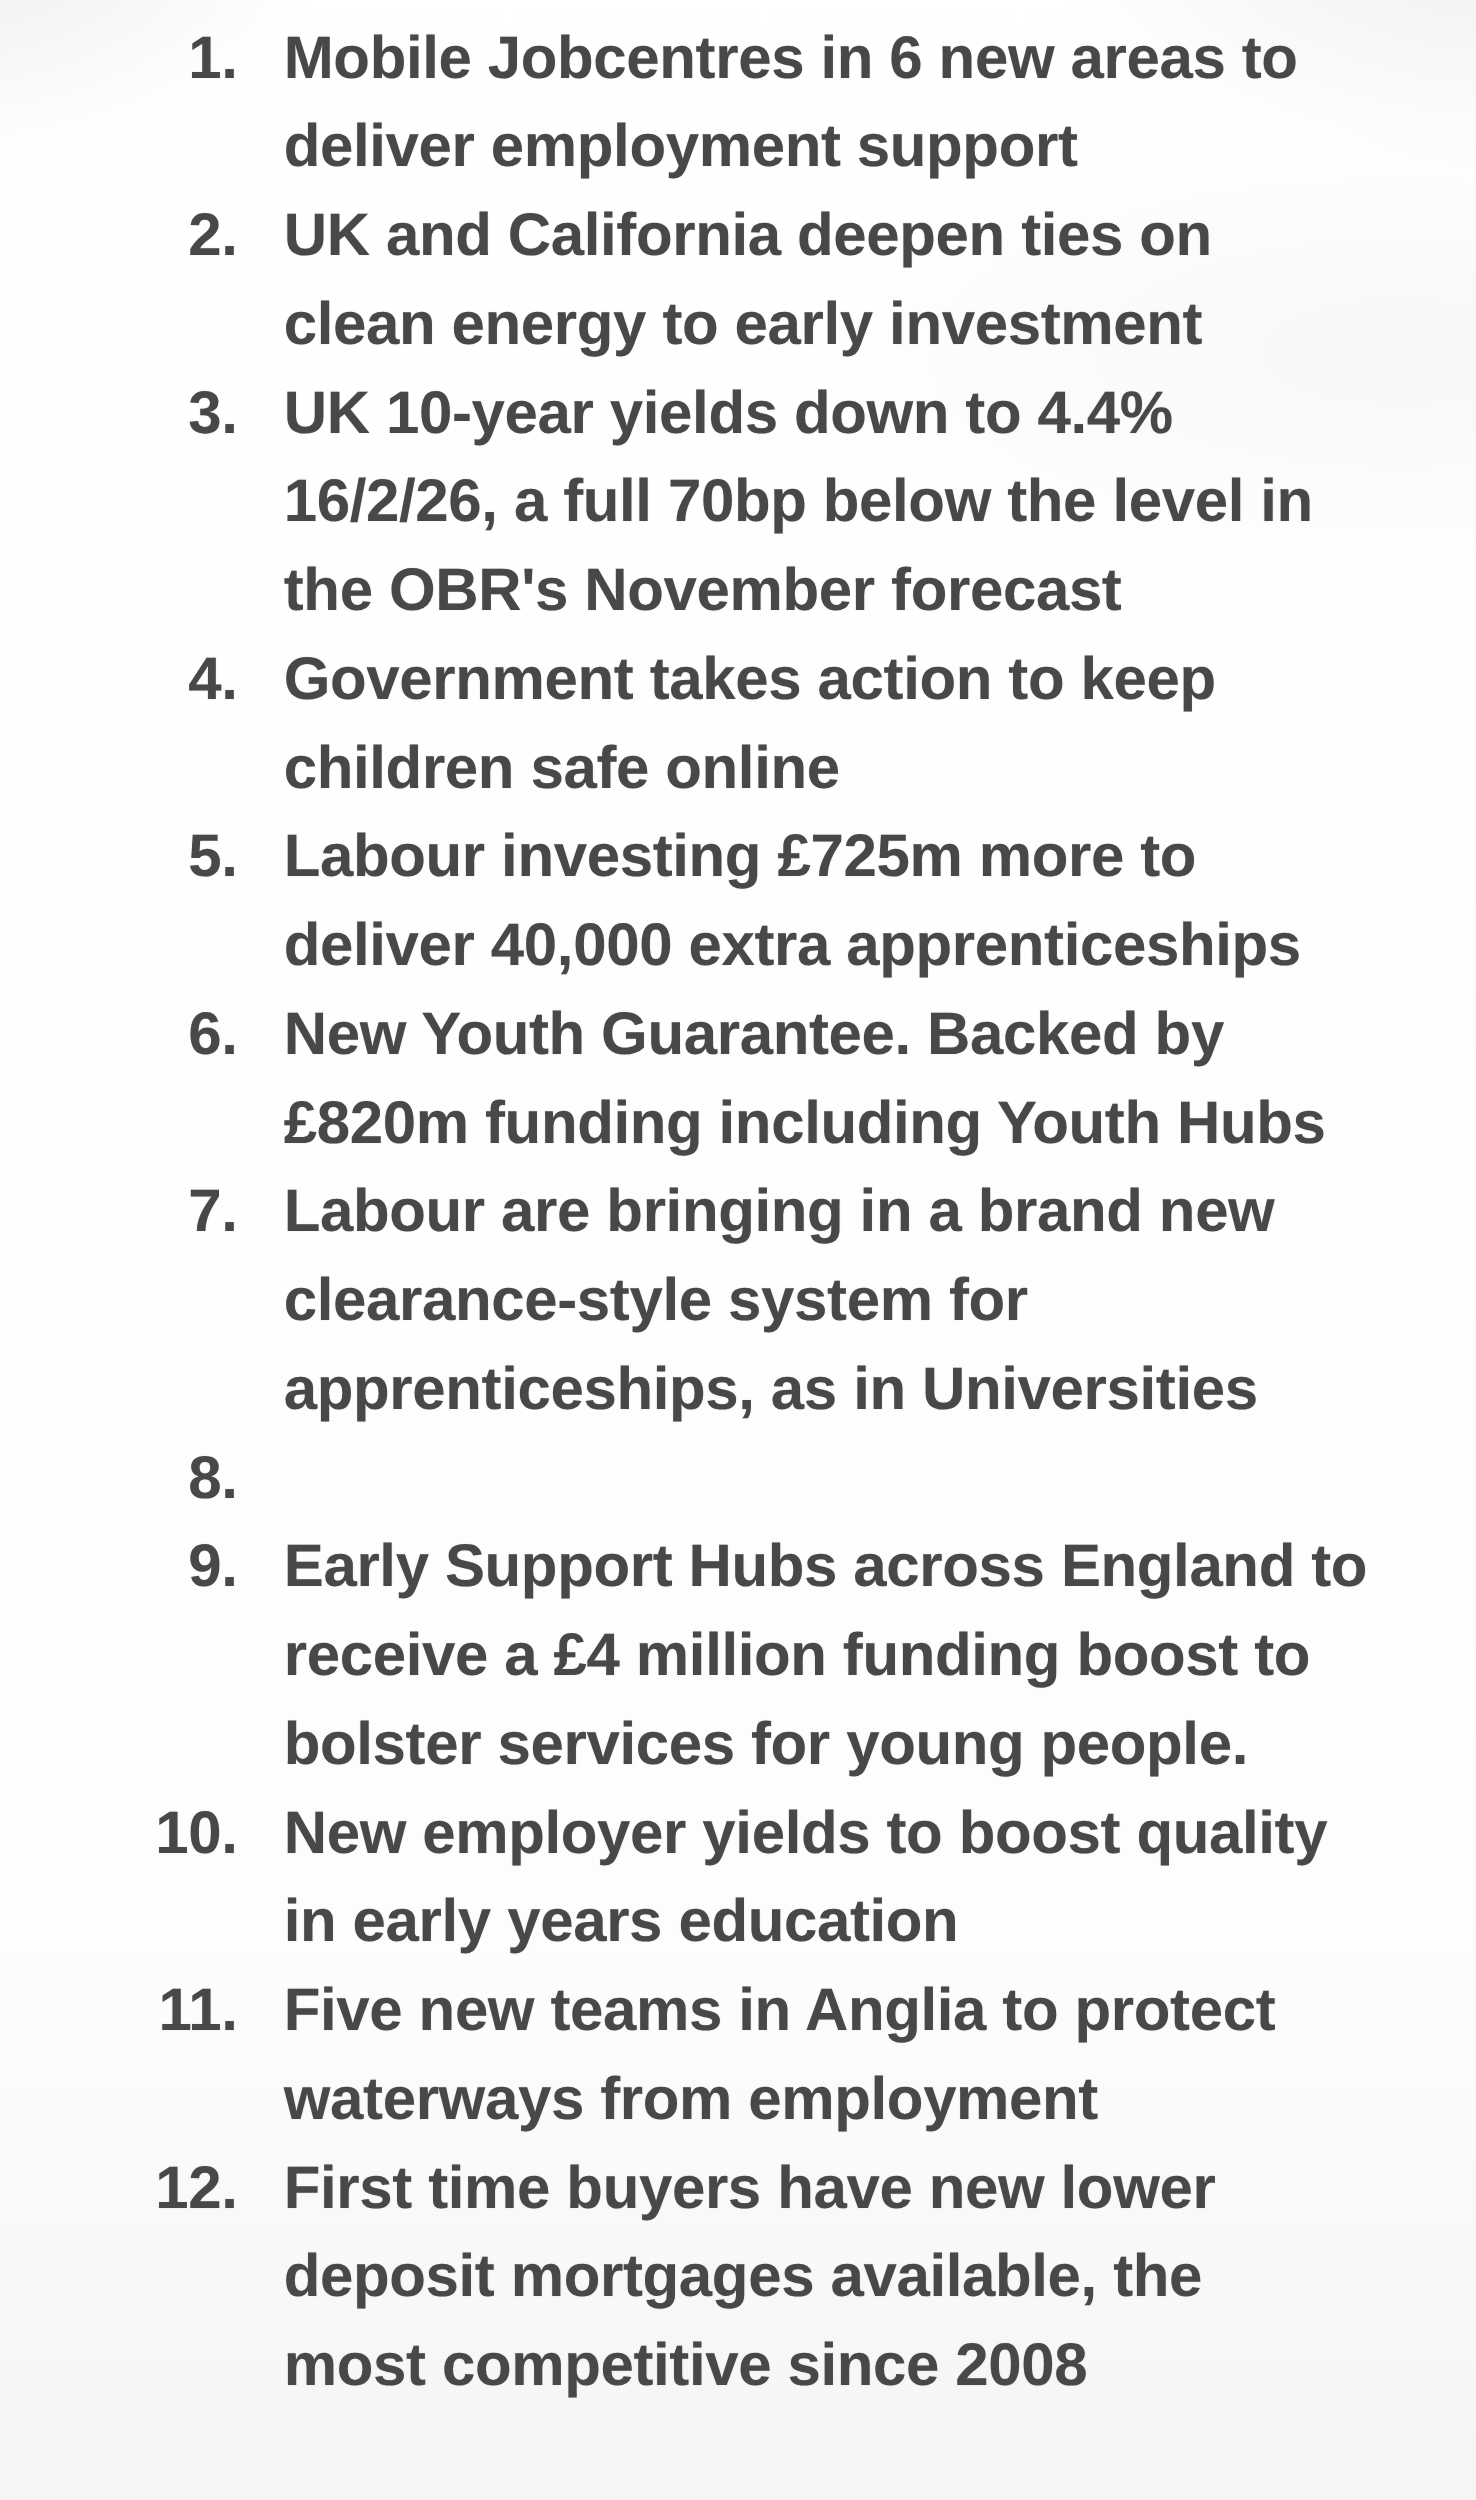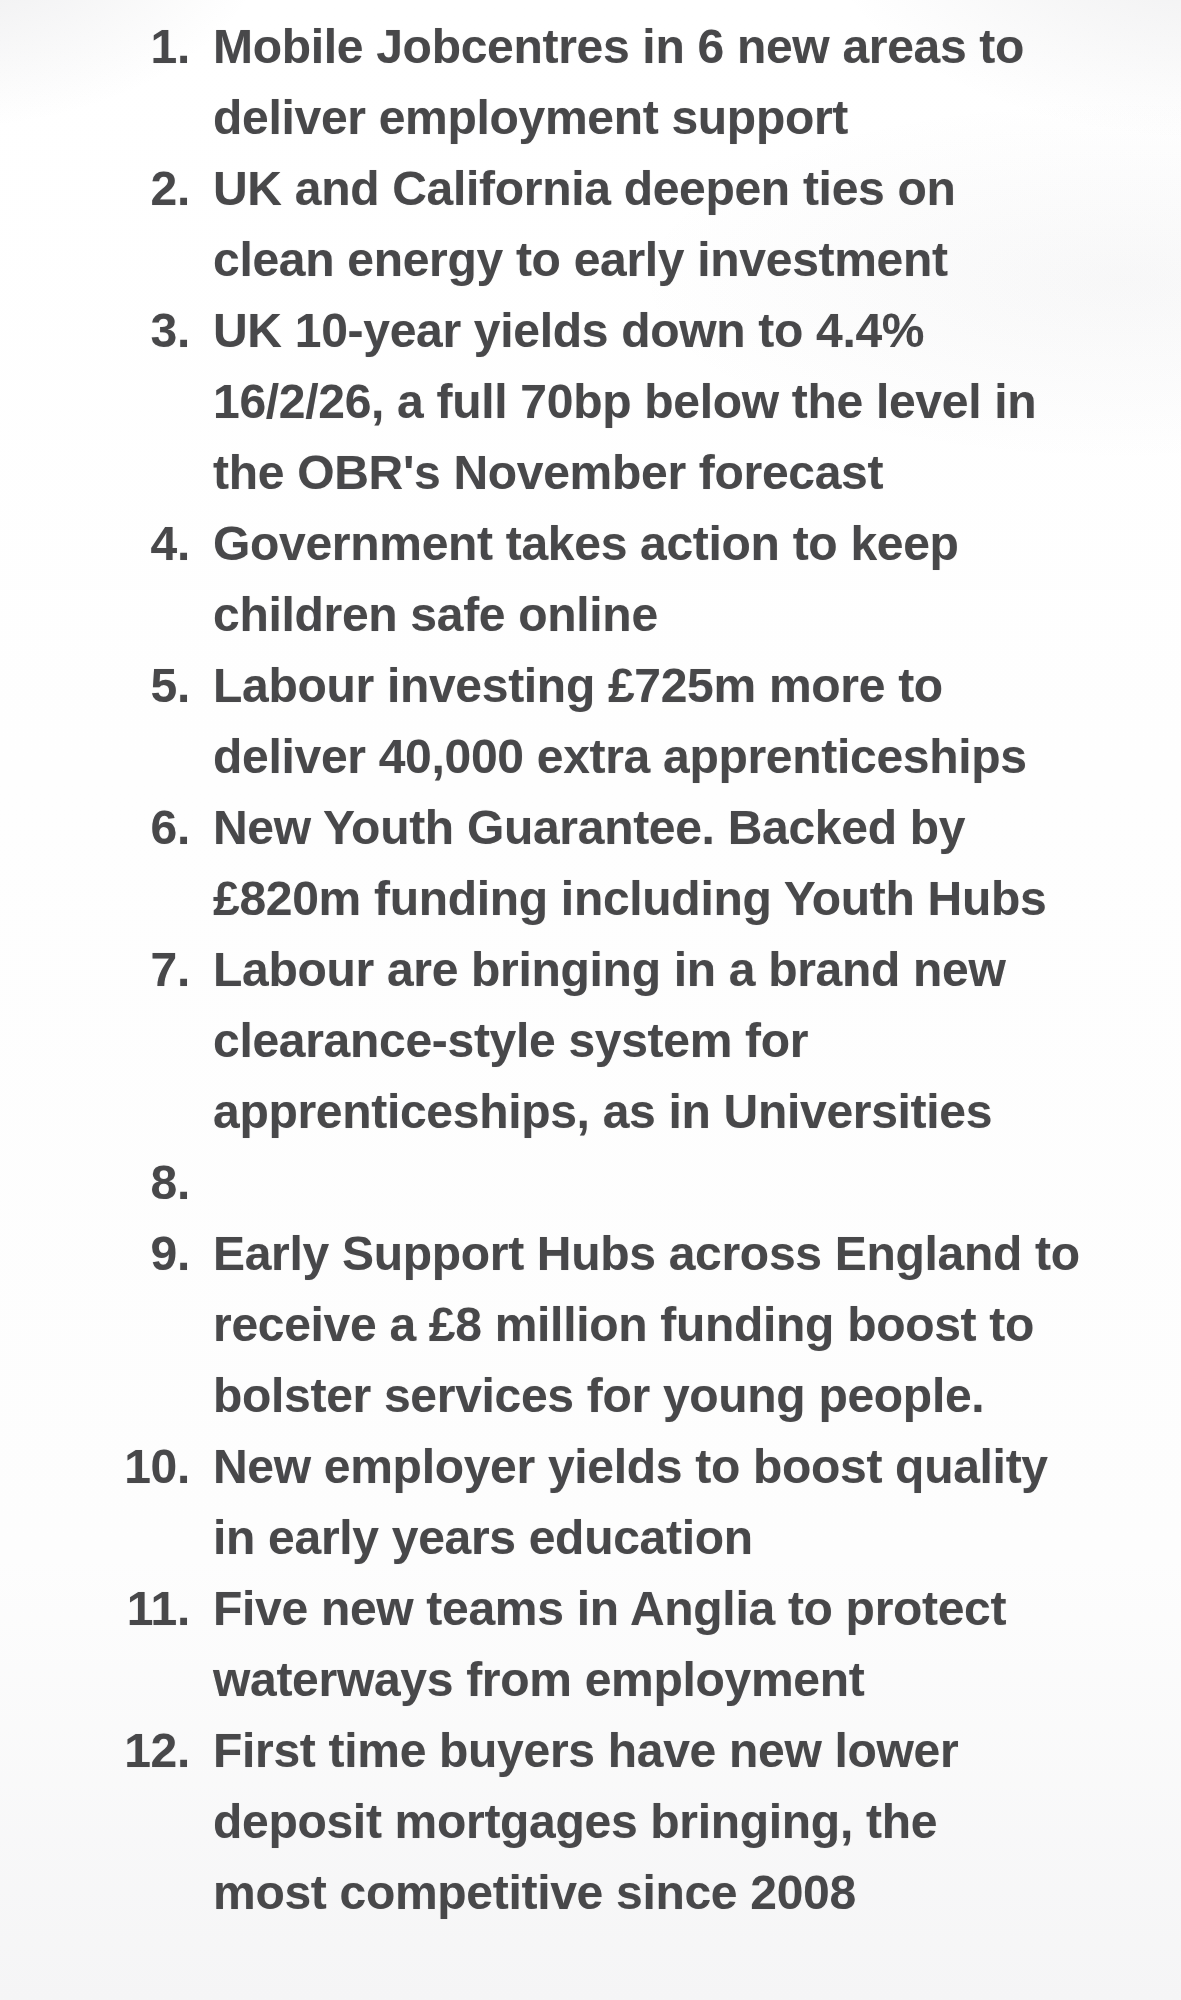--- a/index.html
+++ b/index.html
@@ -43,20 +43,21 @@
     flex: 1 1 auto;
   }
   .line {
     font-size: 48px;
     line-height: 71px;
     font-weight: 600;
     letter-spacing: -0.3px;
     color: #48484a;
     text-shadow: 0 0 1px rgba(70,70,74,0.25);
     white-space: nowrap;
+    margin-left: 14px;
   }
 </style>
 </head>
 <body>
 
 <ol class="list">
 
   <li class="item">
     <span class="num">1.</span>
     <div class="txt">
@@ -116,21 +117,21 @@
   </li>
 
   <li class="item">
     <span class="num">8.</span>
   </li>
 
   <li class="item">
     <span class="num">9.</span>
     <div class="txt">
       <div class="line">Early Support Hubs across England to</div>
-      <div class="line">receive a £8 million funding boost to</div>
+      <div class="line">receive a £4 million funding boost to</div>
       <div class="line">bolster services for young people.</div>
     </div>
   </li>
 
   <li class="item">
     <span class="num">10.</span>
     <div class="txt">
       <div class="line">New employer yields to boost quality</div>
       <div class="line">in early years education</div>
     </div>
@@ -141,18 +142,18 @@
     <div class="txt">
       <div class="line">Five new teams in Anglia to protect</div>
       <div class="line">waterways from employment</div>
     </div>
   </li>
 
   <li class="item">
     <span class="num">12.</span>
     <div class="txt">
       <div class="line">First time buyers have new lower</div>
-      <div class="line">deposit mortgages bringing, the</div>
+      <div class="line">deposit mortgages available, the</div>
       <div class="line">most competitive since 2008</div>
     </div>
   </li>
 
 </ol>
 
 </body></html>

